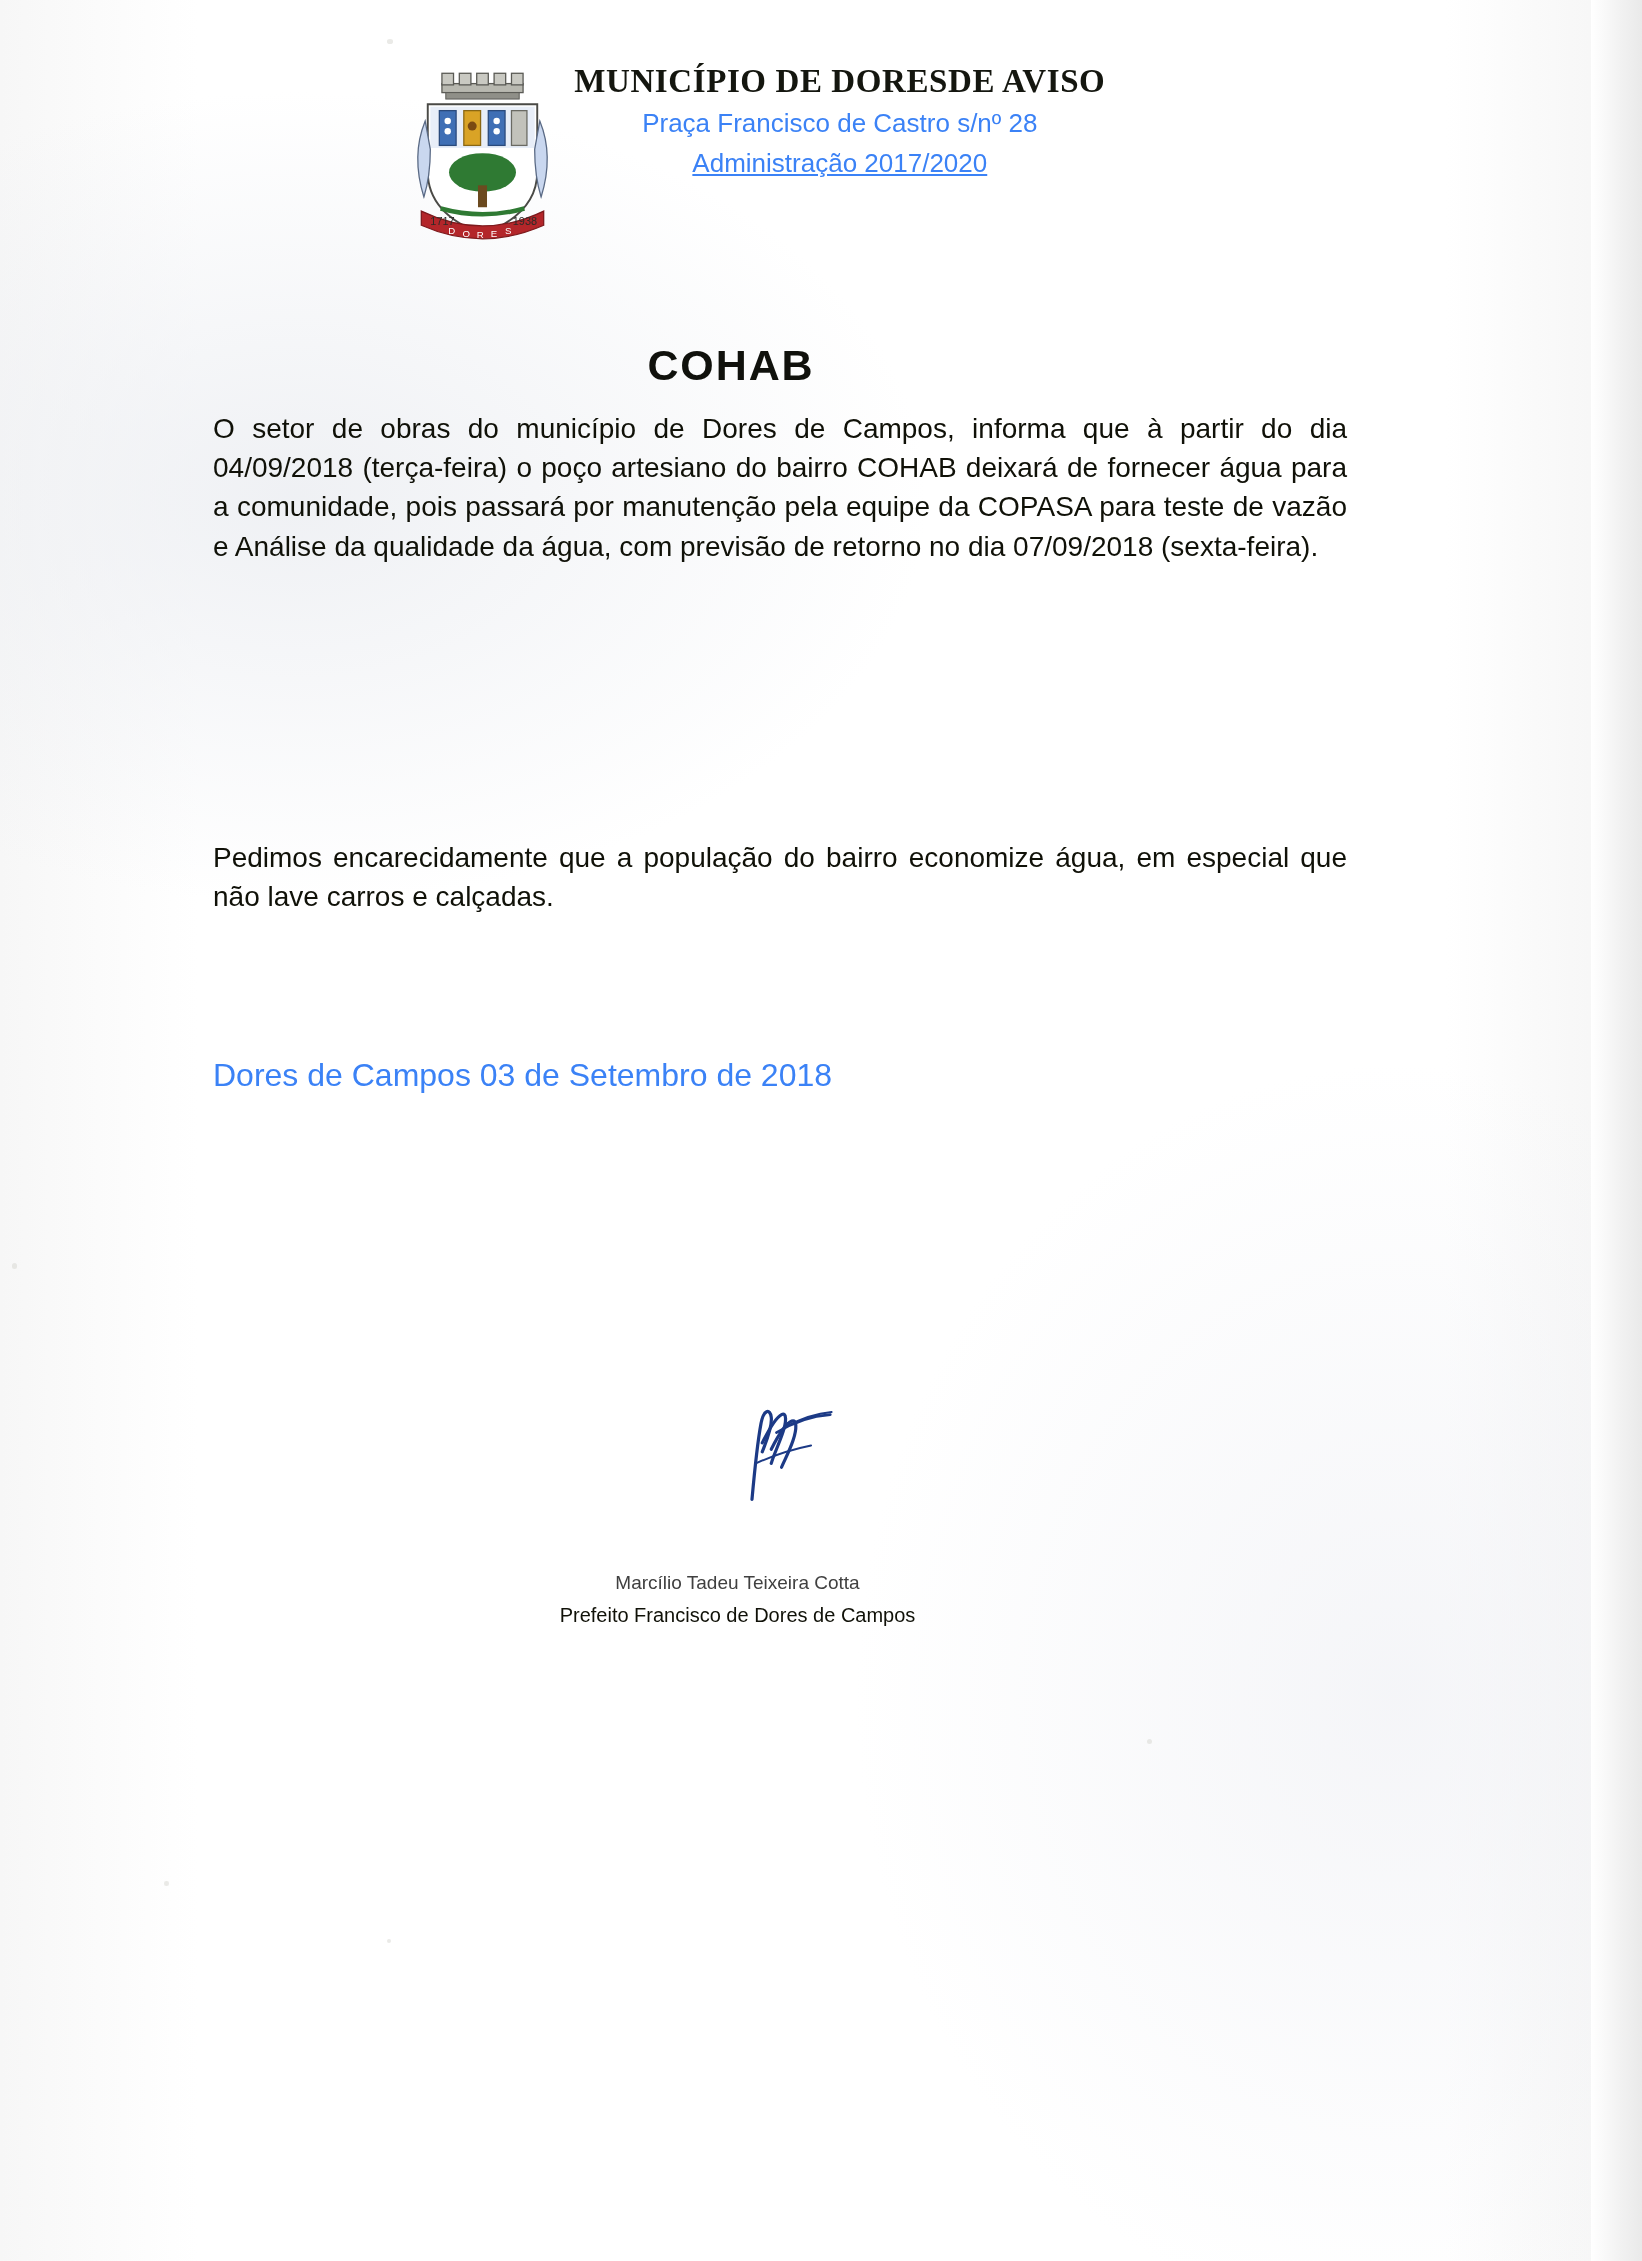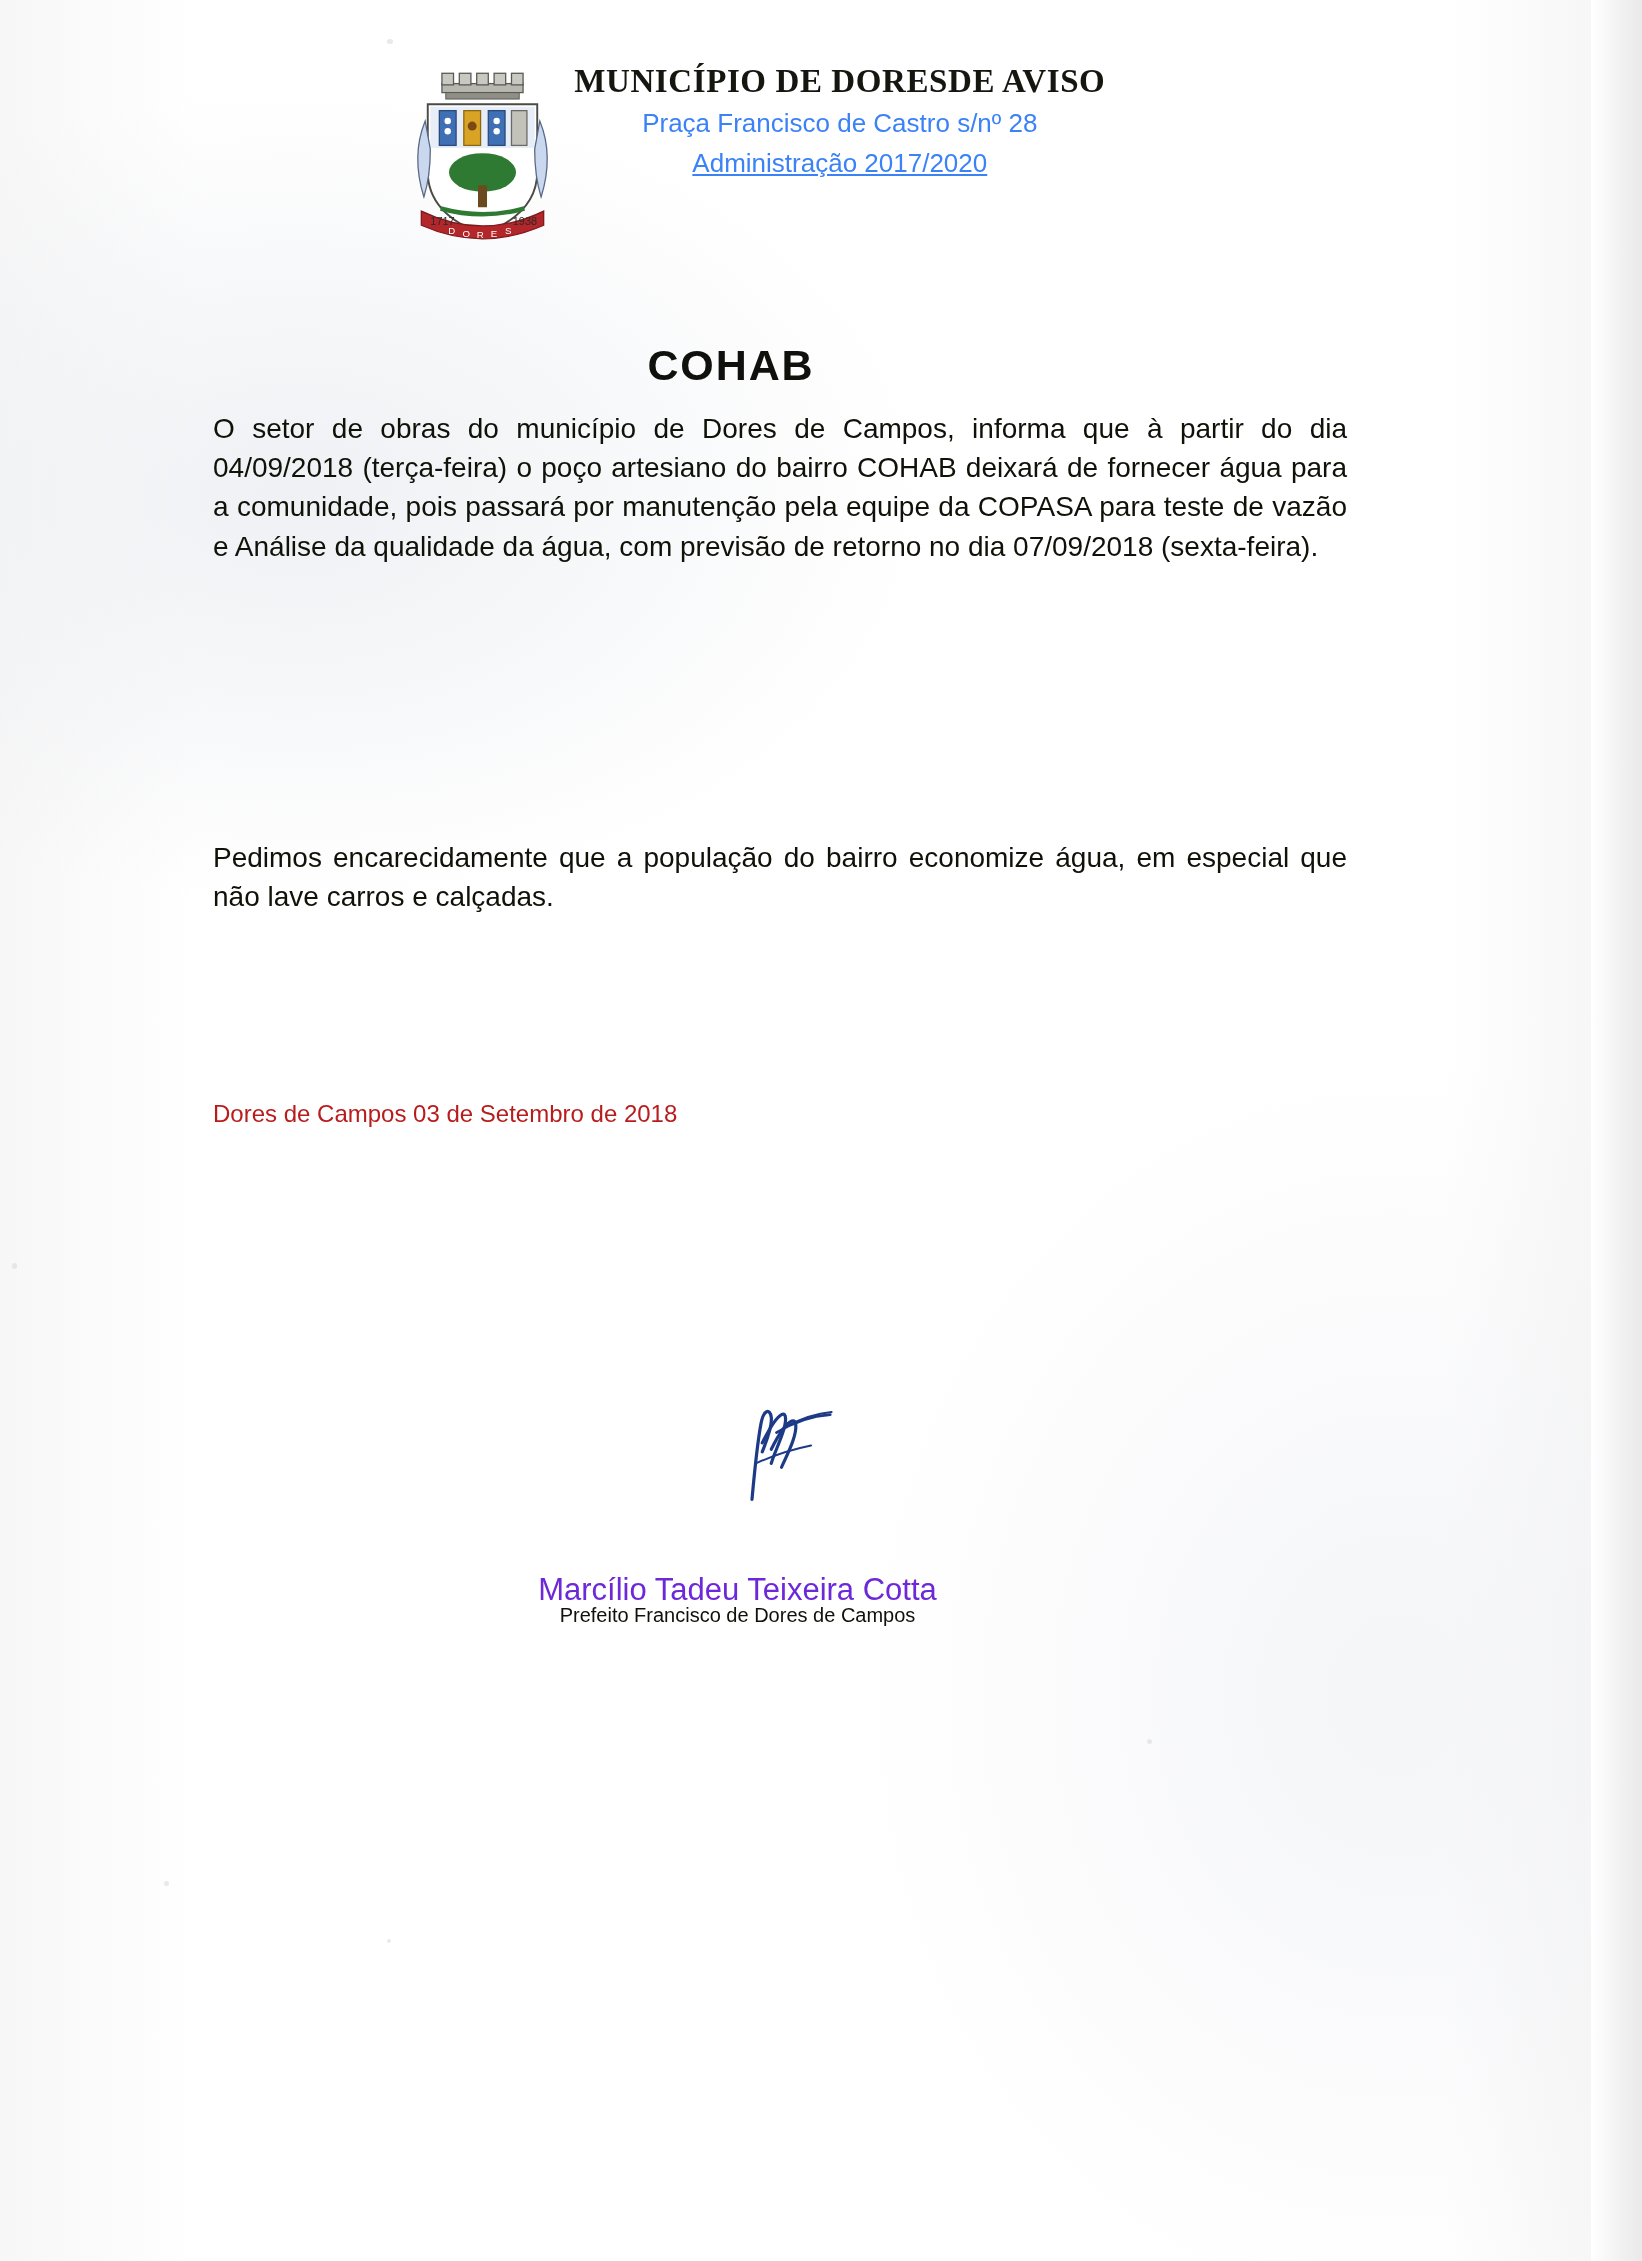--- a/index.html
+++ b/index.html
@@ -109,41 +109,40 @@
   }
   .para.p2 {
     left: 213px;
     top: 838px;
     width: 1134px;
   }
   .date-line {
     position: absolute;
     left: 213px;
     top: 1057px;
-    font-size: 24px;
-    color: #b91c1c;
-    margin-top: 43px;
+    font-size: 32px;
+    color: #3b82f6;
   }
 
   
   .signature {
     position: absolute;
     left: 734px;
     top: 1404px;
     width: 167px;
     height: 97px;
   }
   .sig-name {
     position: absolute;
     left: 0;
     top: 1572px;
     width: 1475px;
     text-align: center;
-    font-size: 31px;
-    color: #6d28d9;
+    font-size: 19px;
+    color: #404040;
   }
   .sig-role {
     position: absolute;
     left: 0;
     top: 1604px;
     width: 1475px;
     text-align: center;
     font-size: 20px;
     color: #101108;
   }

